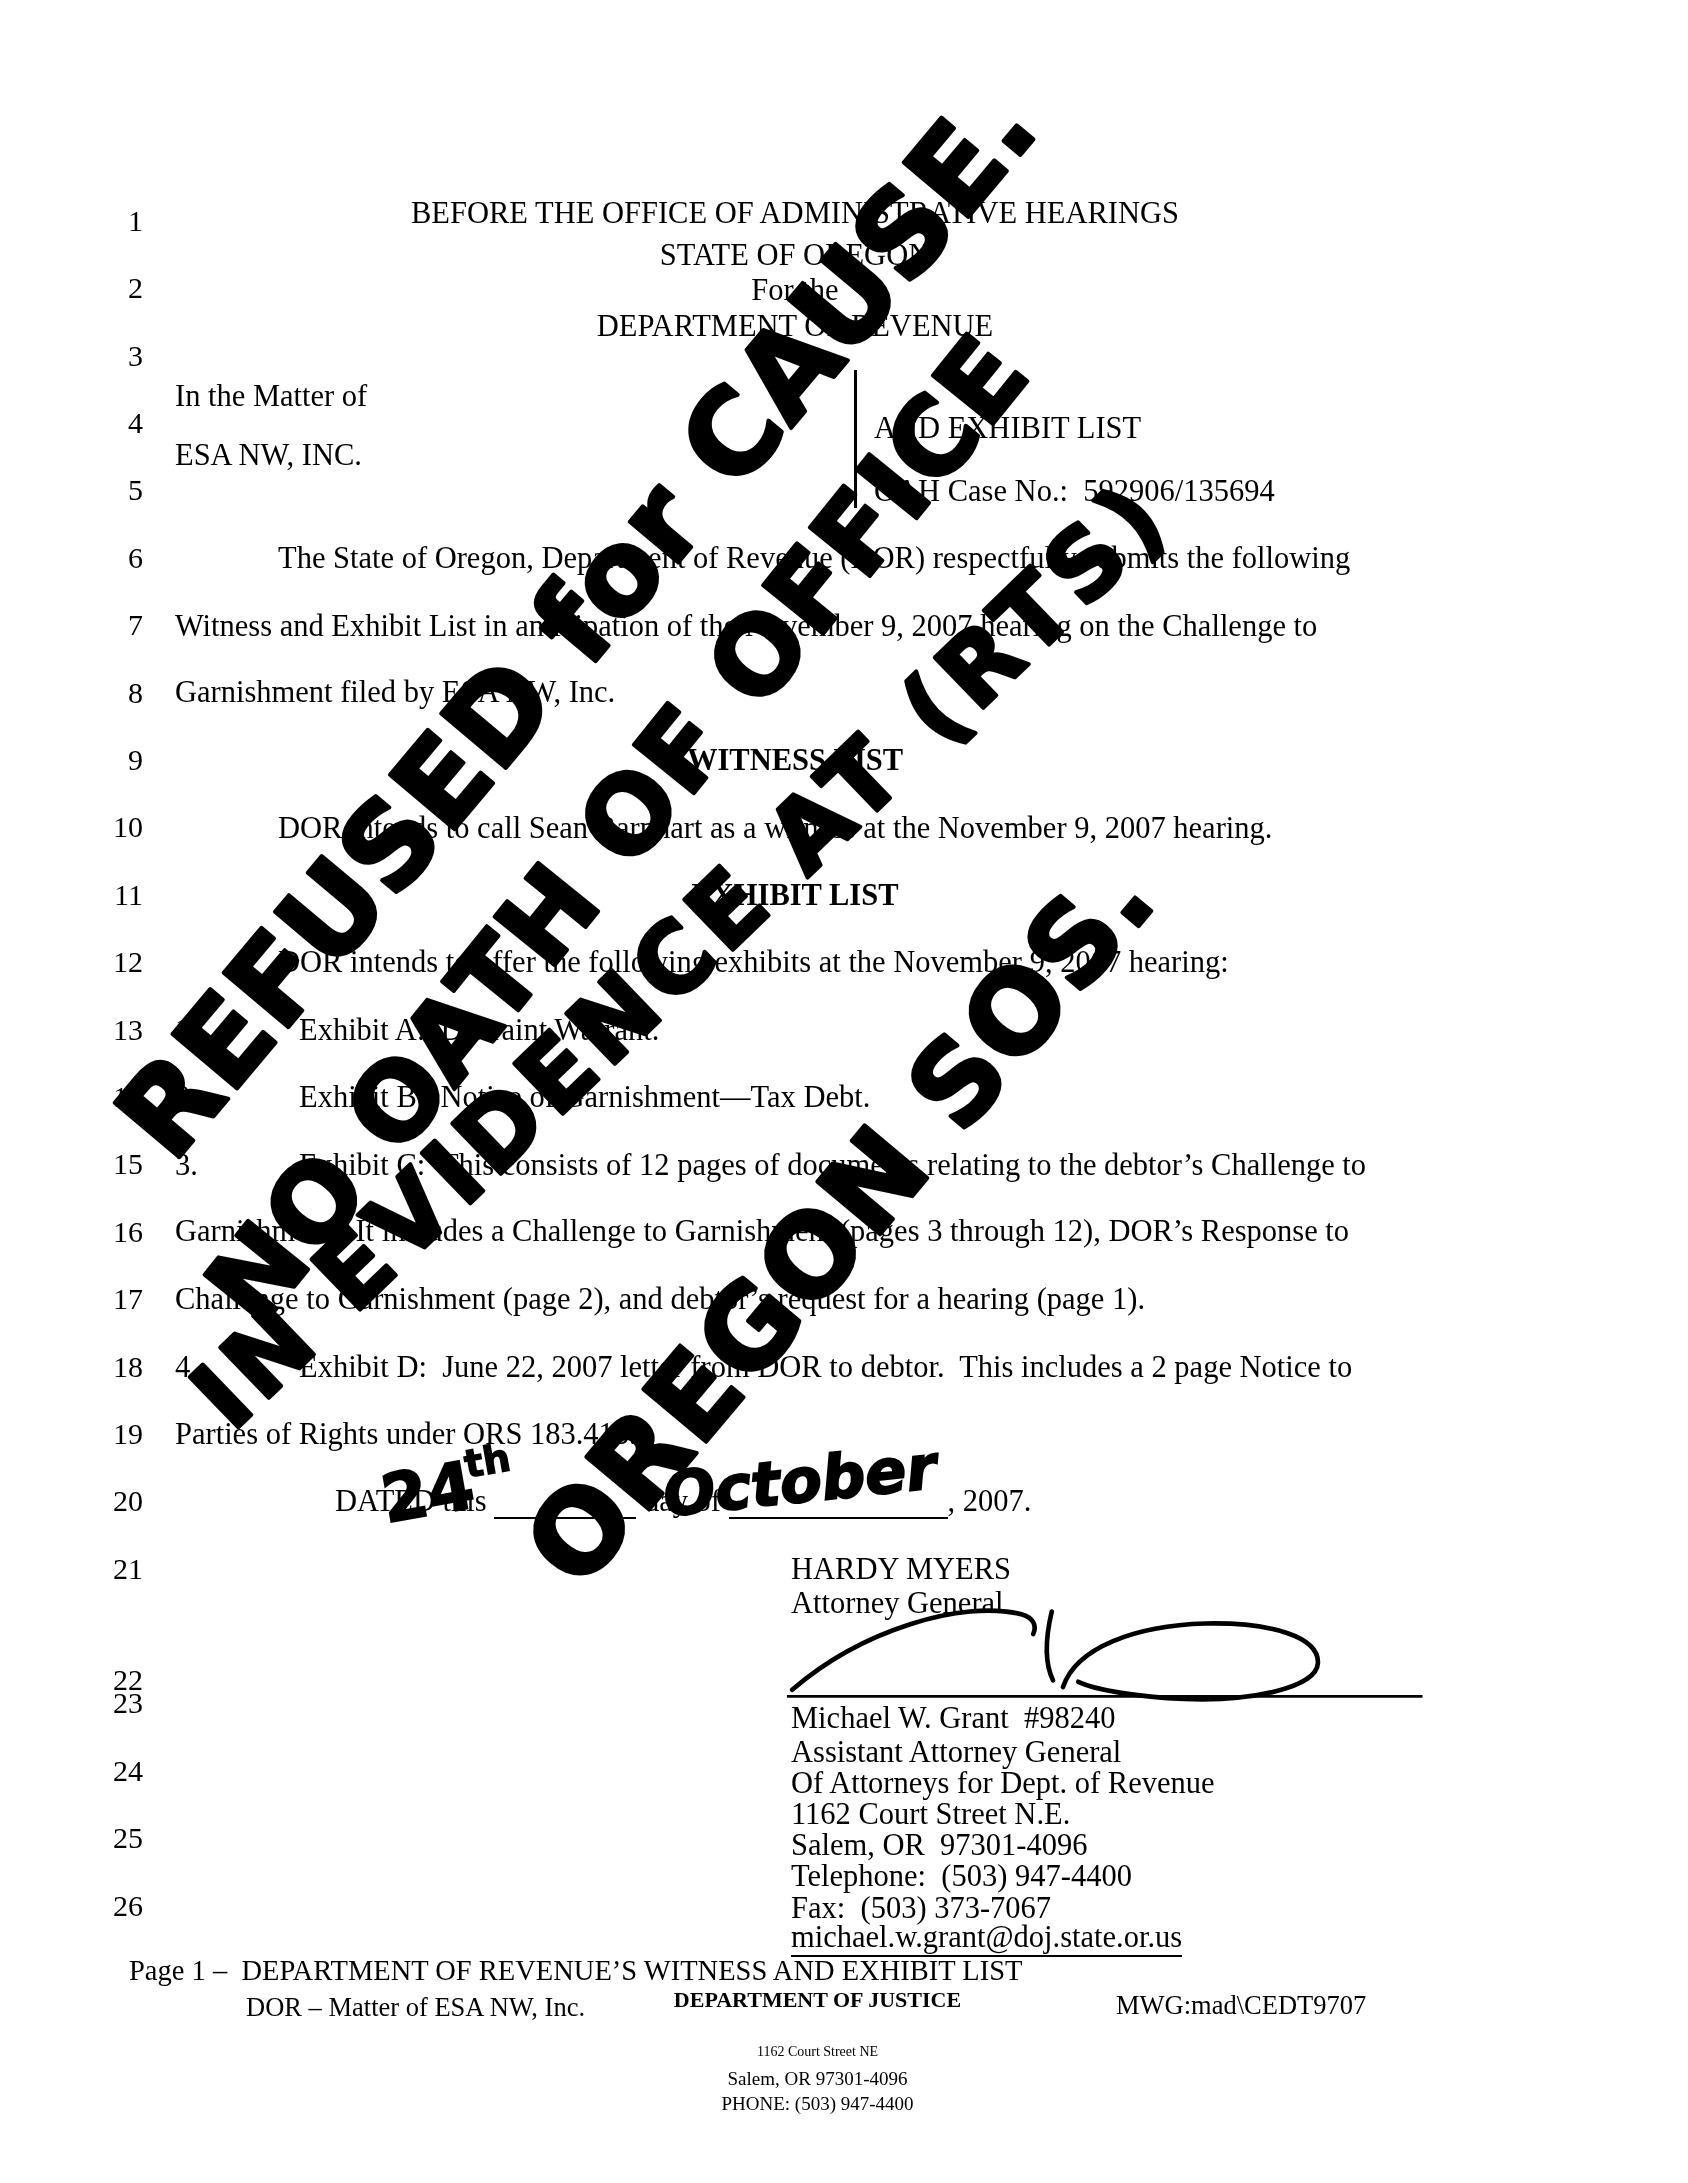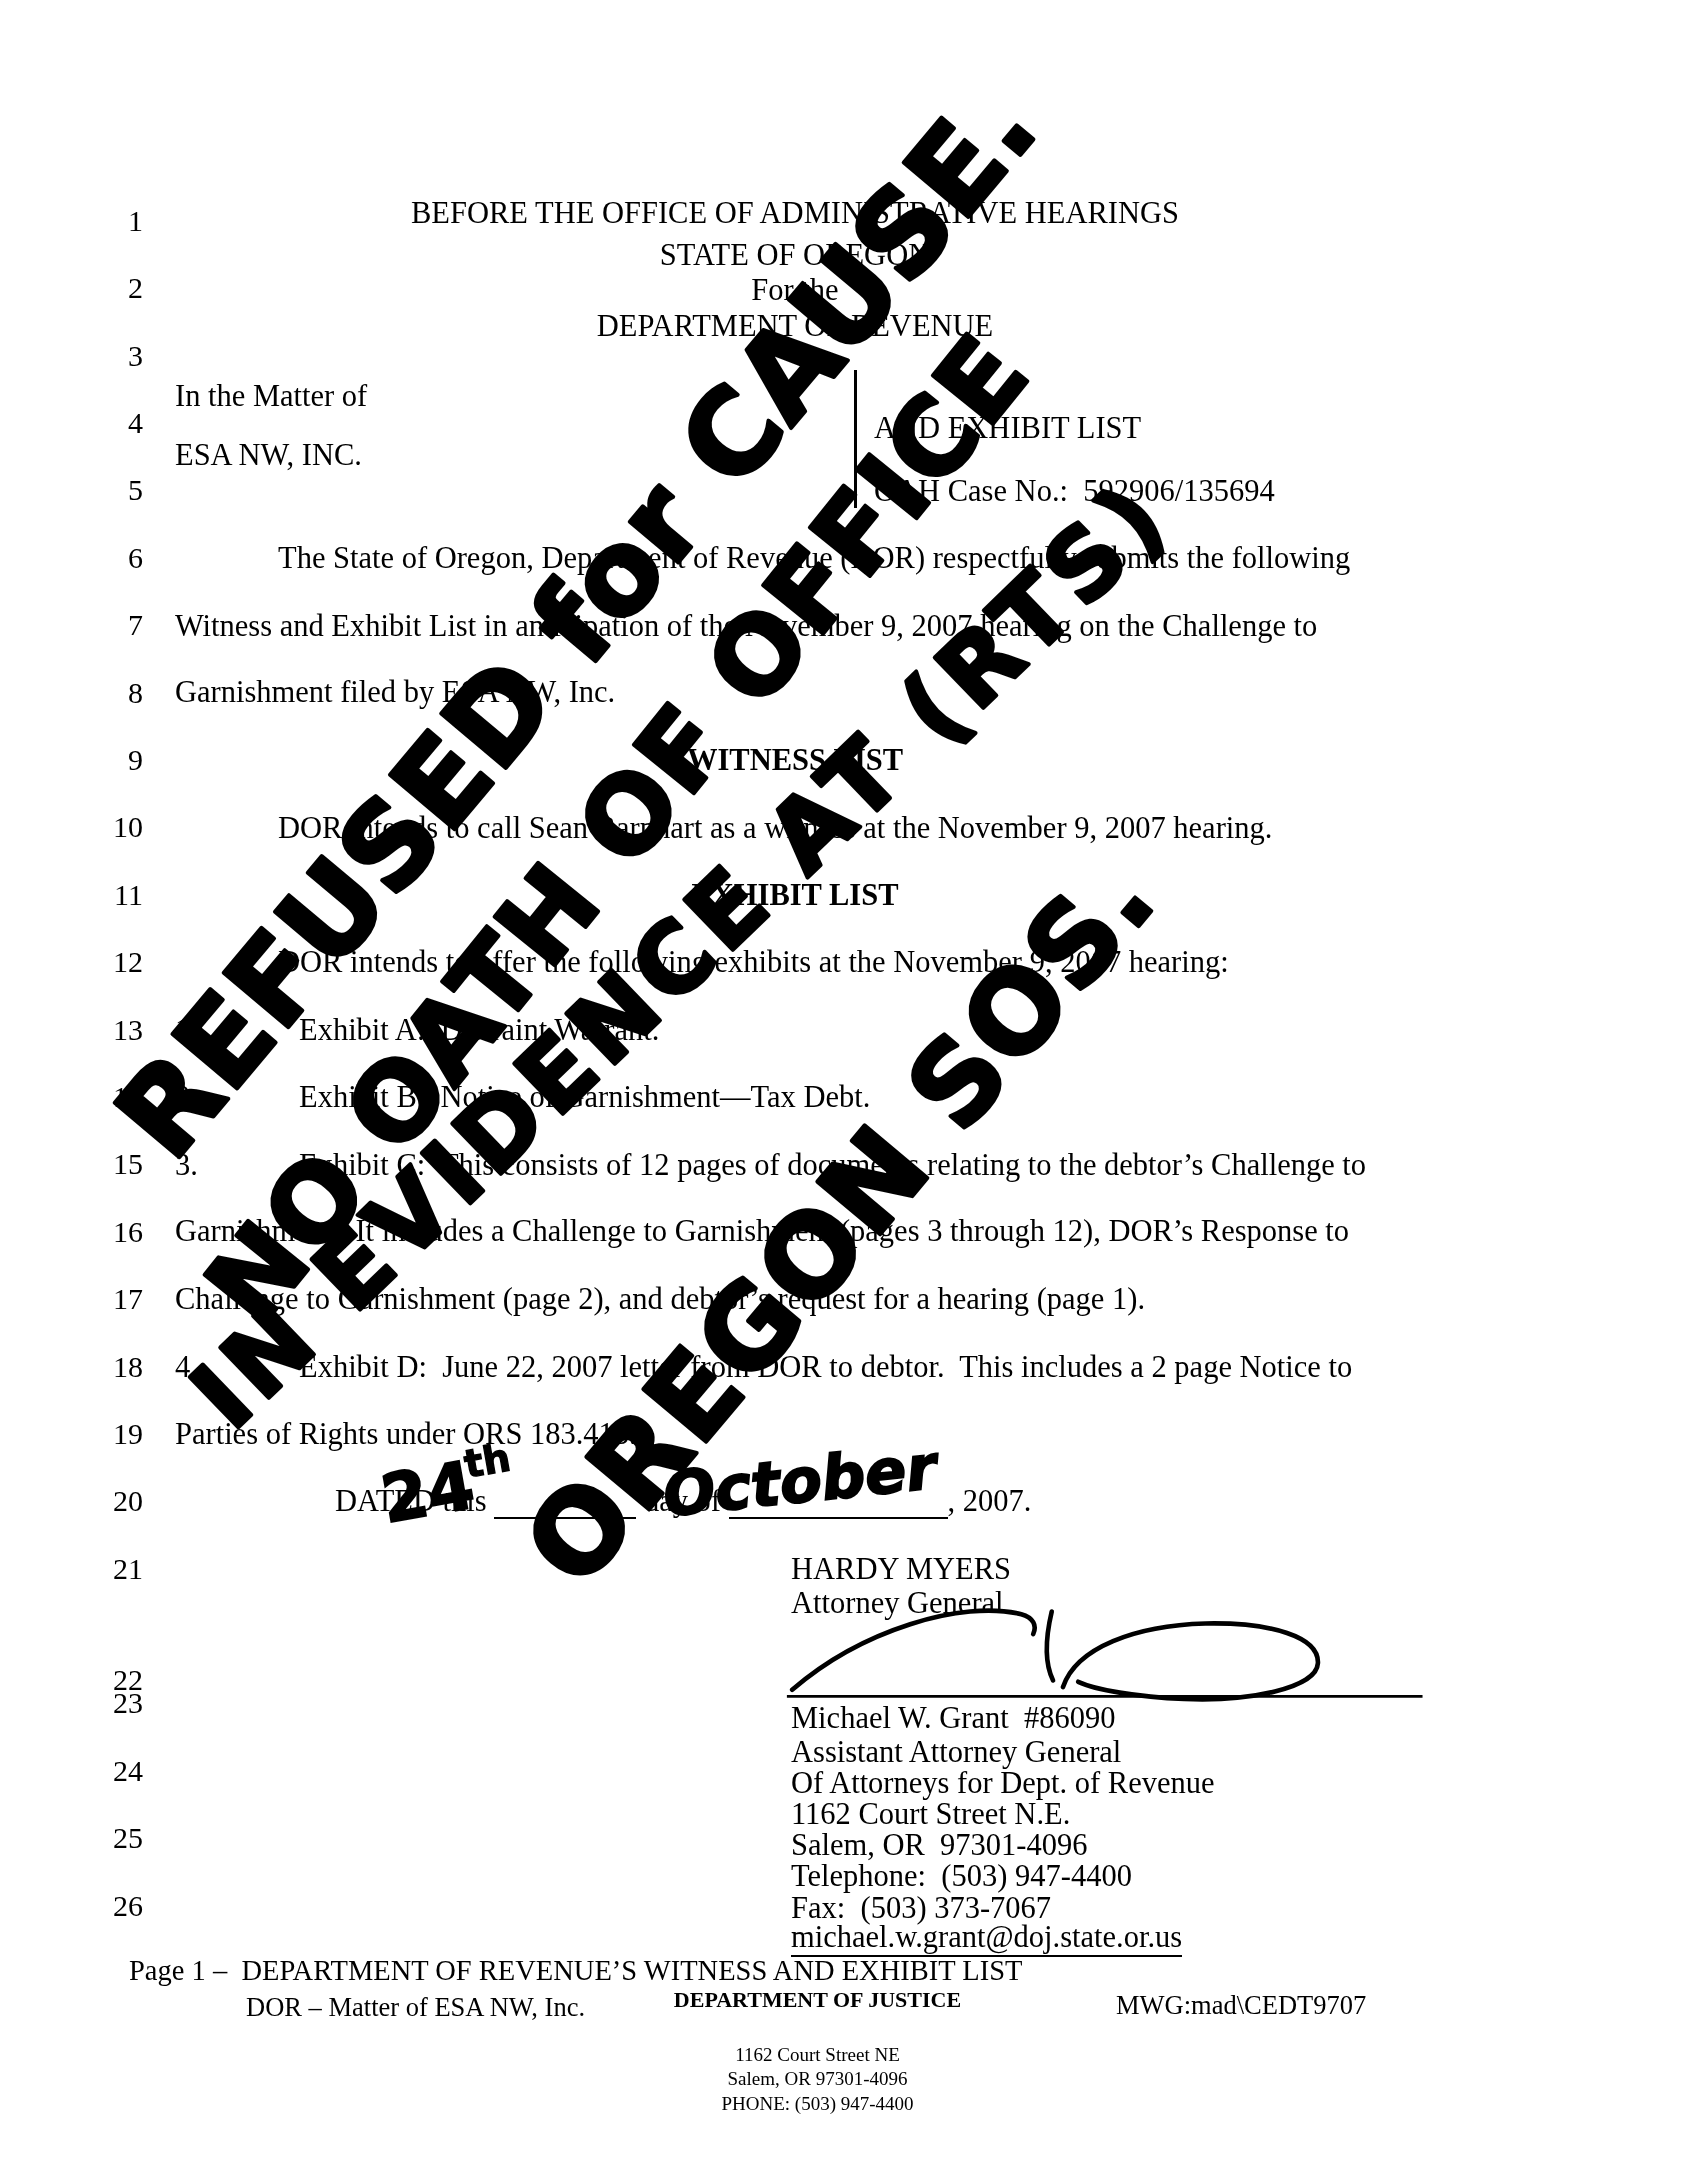--- a/index.html
+++ b/index.html
@@ -119,34 +119,34 @@
   <div class="t" style="left:175px; top:1282px;">Challenge to Garnishment (page 2), and debtor’s request for a hearing (page 1).</div>
 
   <div class="t" style="left:175px; top:1350px;">4.</div>
   <div class="t" style="left:299px; top:1350px;">Exhibit D:  June 22, 2007 letter from DOR to debtor.  This includes a 2 page Notice to</div>
   <div class="t" style="left:175px; top:1417px;">Parties of Rights under ORS 183.413.</div>
 
   <div class="t" style="left:311px; top:1484px;margin-left:24px;"><span>DATED this</span><span> </span><span class="blank" style="width:142px;"></span><span> </span><span>day of</span><span> </span><span class="blank" style="width:219px;"></span><span>, 2007.</span></div>
 
   <div class="t" style="left:791px; top:1552px;">HARDY MYERS</div>
   <div class="t" style="left:791px; top:1586px;">Attorney General</div>
-  <div class="t" style="left:791px; top:1701px;">Michael W. Grant  #86090</div>
+  <div class="t" style="left:791px; top:1701px;">Michael W. Grant  #98240</div>
   <div class="t" style="left:791px; top:1735px;">Assistant Attorney General</div>
   <div class="t" style="left:791px; top:1766px;">Of Attorneys for Dept. of Revenue</div>
   <div class="t" style="left:791px; top:1797px;">1162 Court Street N.E.</div>
   <div class="t" style="left:791px; top:1828px;">Salem, OR  97301-4096</div>
   <div class="t" style="left:791px; top:1859px;">Telephone:  (503) 947-4400</div>
   <div class="t" style="left:791px; top:1891px;">Fax:  (503) 373-7067</div>
   <div class="t" style="left:791px; top:1920px;"><span class="email">michael.w.grant@doj.state.or.us</span></div>
 
   <div class="t" style="left:129px;  top:1955px; font-size:28.5px;">Page 1 –  DEPARTMENT OF REVENUE’S WITNESS AND EXHIBIT LIST</div>
   <div class="t" style="left:246px;  top:1992px; font-size:26.5px;">DOR – Matter of ESA NW, Inc.</div>
   <div class="t" style="left:1116px; top:1990px; font-size:26.5px;">MWG:mad\CEDT9707</div>
   <div class="t b" style="left:420px; width:795px; text-align:center; top:1987px; font-size:22px;">DEPARTMENT OF JUSTICE</div>
-  <div class="t" style="left:420px; width:795px; text-align:center; top:2044px; font-size:19px;">1162 Court Street NE</div>
+  <div class="t" style="left:420px; width:795px; text-align:center; top:2044px; font-size:14px;">1162 Court Street NE</div>
   <div class="t" style="left:420px; width:795px; text-align:center; top:2068px; font-size:19px;">Salem, OR 97301-4096</div>
   <div class="t" style="left:420px; width:795px; text-align:center; top:2093px; font-size:19px;">PHONE: (503) 947-4400</div>
 
   <svg class="overlay" width="1689" height="2183" viewBox="0 0 2550 3297">
 
     <text class="scrawl" x="260" y="1760" transform="rotate(-50 260 1760)" font-size="175" letter-spacing="1" fill="#000" stroke="#000" stroke-width="6" stroke-linejoin="round" stroke-linecap="round">REFUSED for CAUSE.</text>
 
     <text class="scrawl" x="390" y="2010" transform="rotate(-51 390 2010)" font-size="160" letter-spacing="3" fill="#000" stroke="#000" stroke-width="6" stroke-linejoin="round" stroke-linecap="round">NO OATH OF OFFICE</text>
 
     <text class="scrawl" x="350" y="2165" transform="rotate(-44 350 2165)" font-size="145" letter-spacing="10" fill="#000" stroke="#000" stroke-width="6" stroke-linejoin="round" stroke-linecap="round">IN EVIDENCE AT (RTS)</text>

